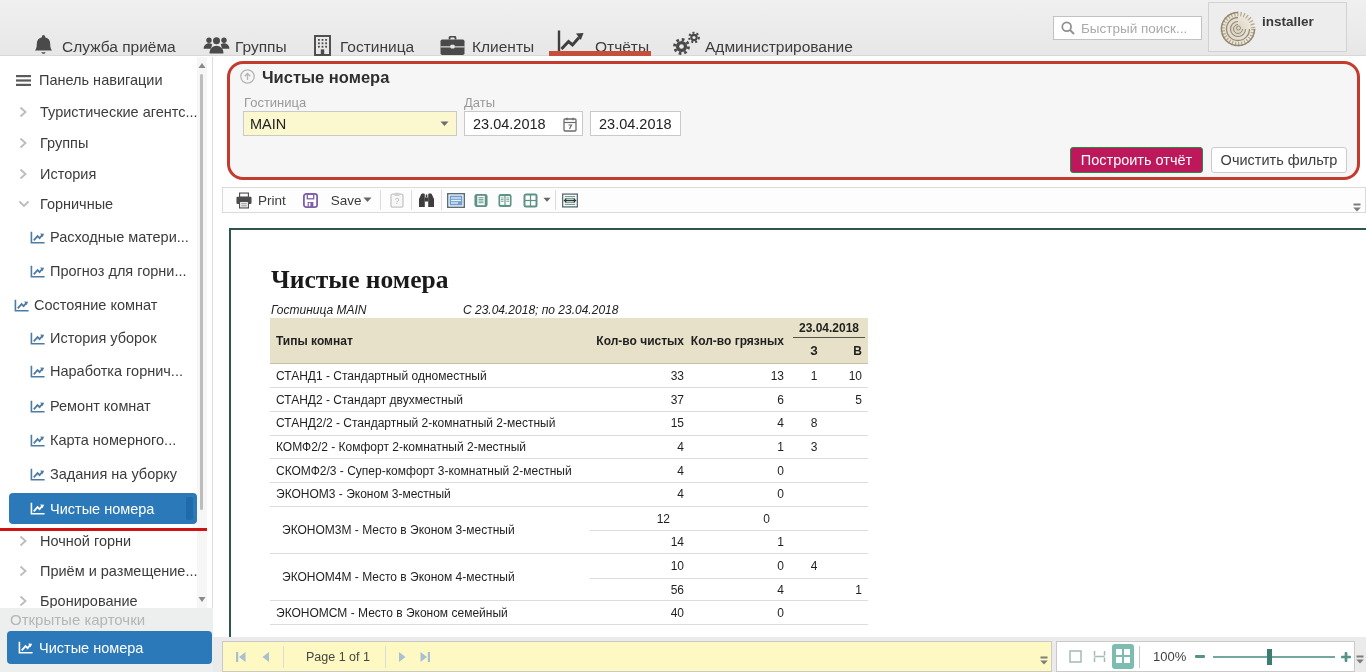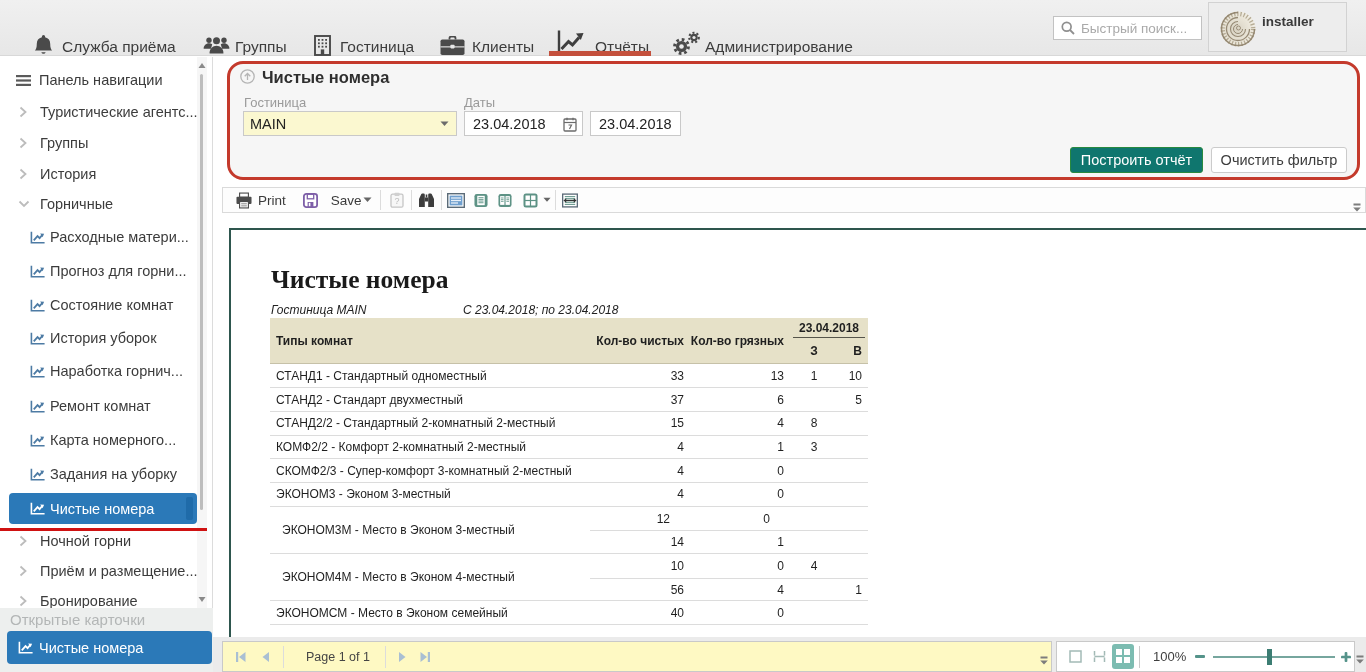--- a/index.html
+++ b/index.html
@@ -12,21 +12,21 @@
 .sidebar{position:absolute;left:0;top:57px;width:213px;height:615px;background:#fff;border-right:1px solid #dcdcdc}
 .si{position:absolute;height:26px;display:flex;align-items:center;font-size:14.5px;color:#3c3c3c;white-space:nowrap;overflow:hidden}
 .si .ic{flex:0 0 auto;margin-right:8px;display:flex;align-items:center}.si.sub .ic{margin-right:4px}
 .sel{position:absolute;left:9px;top:436px;width:188px;height:31px;background:#2b79b8;border-radius:4px;color:#fff;display:flex;align-items:center;font-size:14.5px}
 .reddiv{position:absolute;left:0px;top:471px;width:207px;height:3px;background:#cf1212;z-index:5}
 .bstrip{position:absolute;left:0;top:551px;width:213px;height:64px;background:#edefee}
 .obtn{position:absolute;left:7px;top:574px;width:205px;height:33px;background:#2b79b8;border-radius:4px;color:#fff;display:flex;align-items:center;font-size:14.5px}
 .filter{position:absolute;left:227px;top:61px;width:1133px;height:119px;background:#f6f6f6;border:3.5px solid #c43a2c;border-radius:16px}
 .flabel{position:absolute;color:#9a9a9a;font-size:13px}
 .finput{position:absolute;height:25px;border:1px solid #c9c9c9;background:#fff;font-size:14.5px;color:#222;display:flex;align-items:center}
-.gbtn{position:absolute;left:1070px;top:147px;width:133px;height:26px;background:#0f766e;border:1px solid #28893f;border-radius:3px;color:#fff;font-size:14.5px;text-align:center;line-height:24px}
+.gbtn{position:absolute;left:1070px;top:147px;width:133px;height:26px;background:#be185d;border:1px solid #28893f;border-radius:3px;color:#fff;font-size:14.5px;text-align:center;line-height:24px}
 .wbtn{position:absolute;left:1211px;top:147px;width:136px;height:26px;background:#fff;border:1px solid #cbcbcb;border-radius:3px;color:#3c3c3c;font-size:14.5px;text-align:center;line-height:24px}
 .toolbar{position:absolute;left:222px;top:187px;width:1144px;height:26px;background:#fdfdfd;border:1px solid #dadada;display:flex;align-items:center}
 .tsep{width:1px;height:20px;background:#dcdcdc;flex:0 0 auto}
 .ttext{font-size:13.5px;color:#3b3b3b}
 .report{position:absolute;left:229px;top:228px;width:1137px;height:412px;background:#fff;border-top:2px solid #2e564e;border-left:2px solid #2e564e}
 .rtitle{position:absolute;font-family:"Liberation Serif",serif;font-weight:bold;font-size:25.5px;color:#1a1a1a}
 .rmeta{position:absolute;top:73px;font-style:italic;font-size:12px;color:#222}
 .thead{position:absolute;left:39px;width:598px;height:46px;background:#e6e1c8;border-bottom:1px solid #c6c1a8;font-size:12px;font-weight:bold;color:#1f1f1f}
 .trow{position:absolute;left:39px;width:598px;border-bottom:1px solid #dcdcdc;font-size:12px;color:#1f1f1f}
 .trow .nm{position:absolute;left:6px;top:50%;transform:translateY(-50%)}
@@ -193,21 +193,21 @@
         <use href="#chart-b"></use>
       </svg>
       <span>Расходные матери...</span>
     </div>
 <div class="si sub" style="left:30px;top:201px;width:172px">
       <svg class="ic" width="16" height="15" viewBox="0 0 17 15">
         <use href="#chart-b"></use>
       </svg>
       <span>Прогноз для горни...</span>
     </div>
-<div class="si sub" style="left:30px;top:235px;width:188px">
+<div class="si sub" style="left:14px;top:235px;width:188px">
       <svg class="ic" width="16" height="15" viewBox="0 0 17 15">
         <use href="#chart-b"></use>
       </svg>
       <span>Состояние комнат</span>
     </div>
 <div class="si sub" style="left:30px;top:268px;width:172px">
       <svg class="ic" width="16" height="15" viewBox="0 0 17 15">
         <use href="#chart-b"></use>
       </svg>
       <span>История уборок</span>

